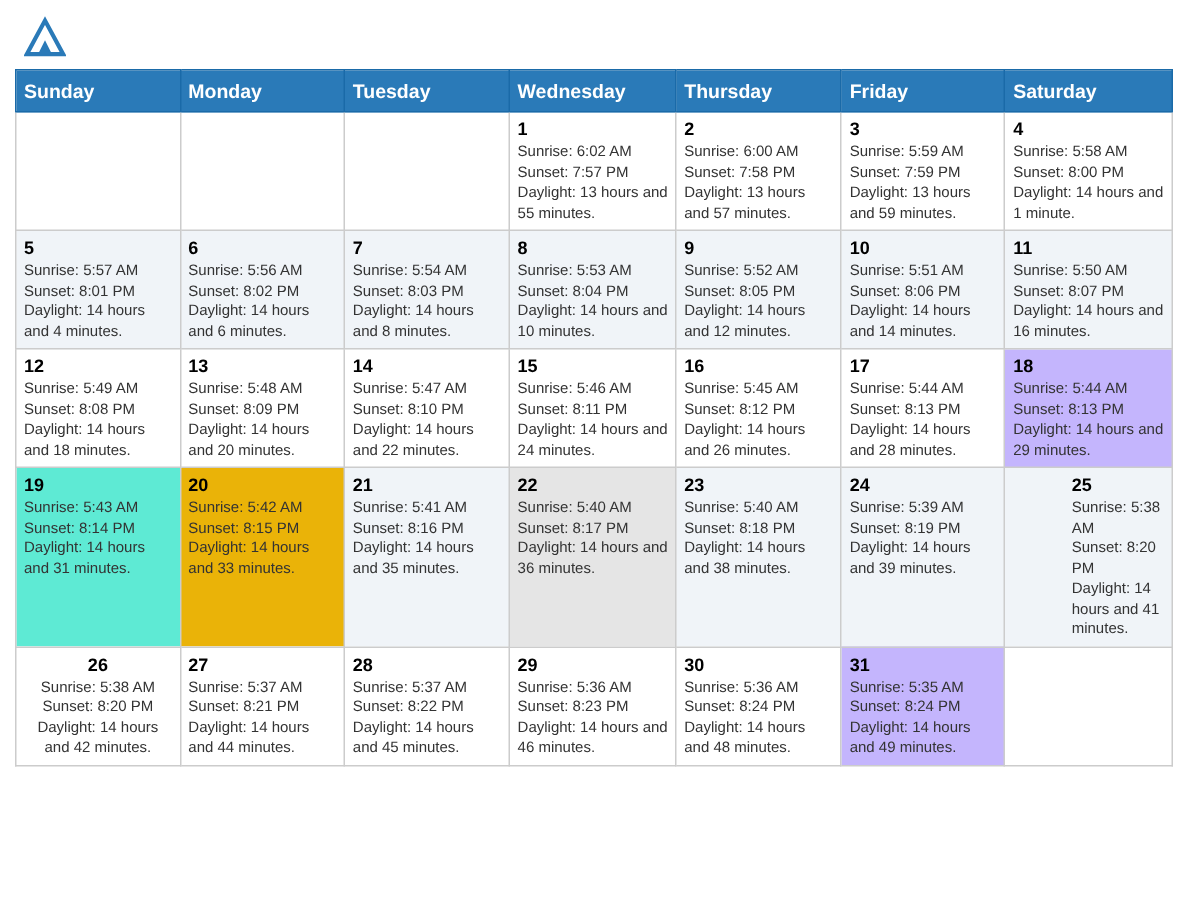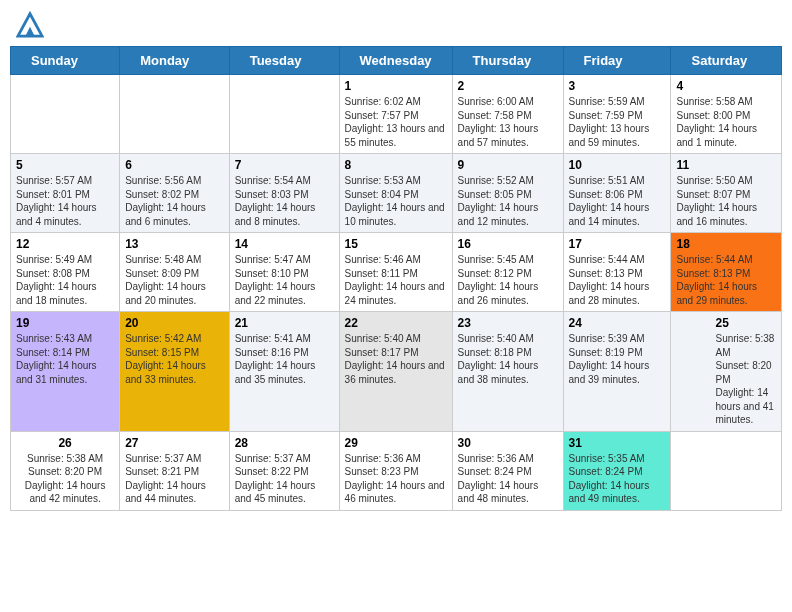--- a/index.html
+++ b/index.html
@@ -51,21 +51,21 @@
     .calendar {
       width: 100%;
       border-collapse: collapse;
       border: 1px solid #ccc;
     }
     .calendar th {
       background: #2a7ab8;
       color: #fff;
       font-size: 13px;
       font-weight: bold;
-      padding: 6px 20px;
+      padding: 6px 5px;
       text-align: left;
       border: 1px solid #1a6aa8;
     }
     .calendar td {
       border: 1px solid #ccc;
       vertical-align: top;
       padding: 4px 5px;
       width: 113px;
       min-height: 80px;
       background: #fff;
@@ -273,31 +273,31 @@
           </div>
         </td>
         <td style="background: rgb(255, 255, 255);">
           <div class="day-number">17</div>
           <div class="cell-content">
             <div>Sunrise: 5:44 AM</div>
             <div>Sunset: 8:13 PM</div>
             <div>Daylight: 14 hours and 28 minutes.</div>
           </div>
         </td>
-        <td style="background: #f97316; margin-left: 40px;">
+        <td style="background: #c4b5fd; margin-left: 40px;">
           <div class="day-number">18</div>
           <div class="cell-content">
             <div>Sunrise: 5:44 AM</div>
             <div>Sunset: 8:13 PM</div>
             <div>Daylight: 14 hours and 29 minutes.</div>
           </div>
         </td>
       </tr>
       <tr>
-        <td style="background: #c4b5fd;">
+        <td style="background: #5eead4;">
           <div class="day-number">19</div>
           <div class="cell-content">
             <div>Sunrise: 5:43 AM</div>
             <div>Sunset: 8:14 PM</div>
             <div>Daylight: 14 hours and 31 minutes.</div>
           </div>
         </td>
         <td style="background: #eab308;">
           <div class="day-number">20</div>
           <div class="cell-content">
@@ -381,21 +381,21 @@
           </div>
         </td>
         <td style="background: rgb(255, 255, 255);">
           <div class="day-number">30</div>
           <div class="cell-content">
             <div>Sunrise: 5:36 AM</div>
             <div>Sunset: 8:24 PM</div>
             <div>Daylight: 14 hours and 48 minutes.</div>
           </div>
         </td>
-        <td style="background: #5eead4;">
+        <td style="background: #c4b5fd;">
           <div class="day-number">31</div>
           <div class="cell-content">
             <div>Sunrise: 5:35 AM</div>
             <div>Sunset: 8:24 PM</div>
             <div>Daylight: 14 hours and 49 minutes.</div>
           </div>
         </td>
         <td class="empty-cell" style="background: rgb(255, 255, 255);"></td>
       </tr>
     </tbody>

